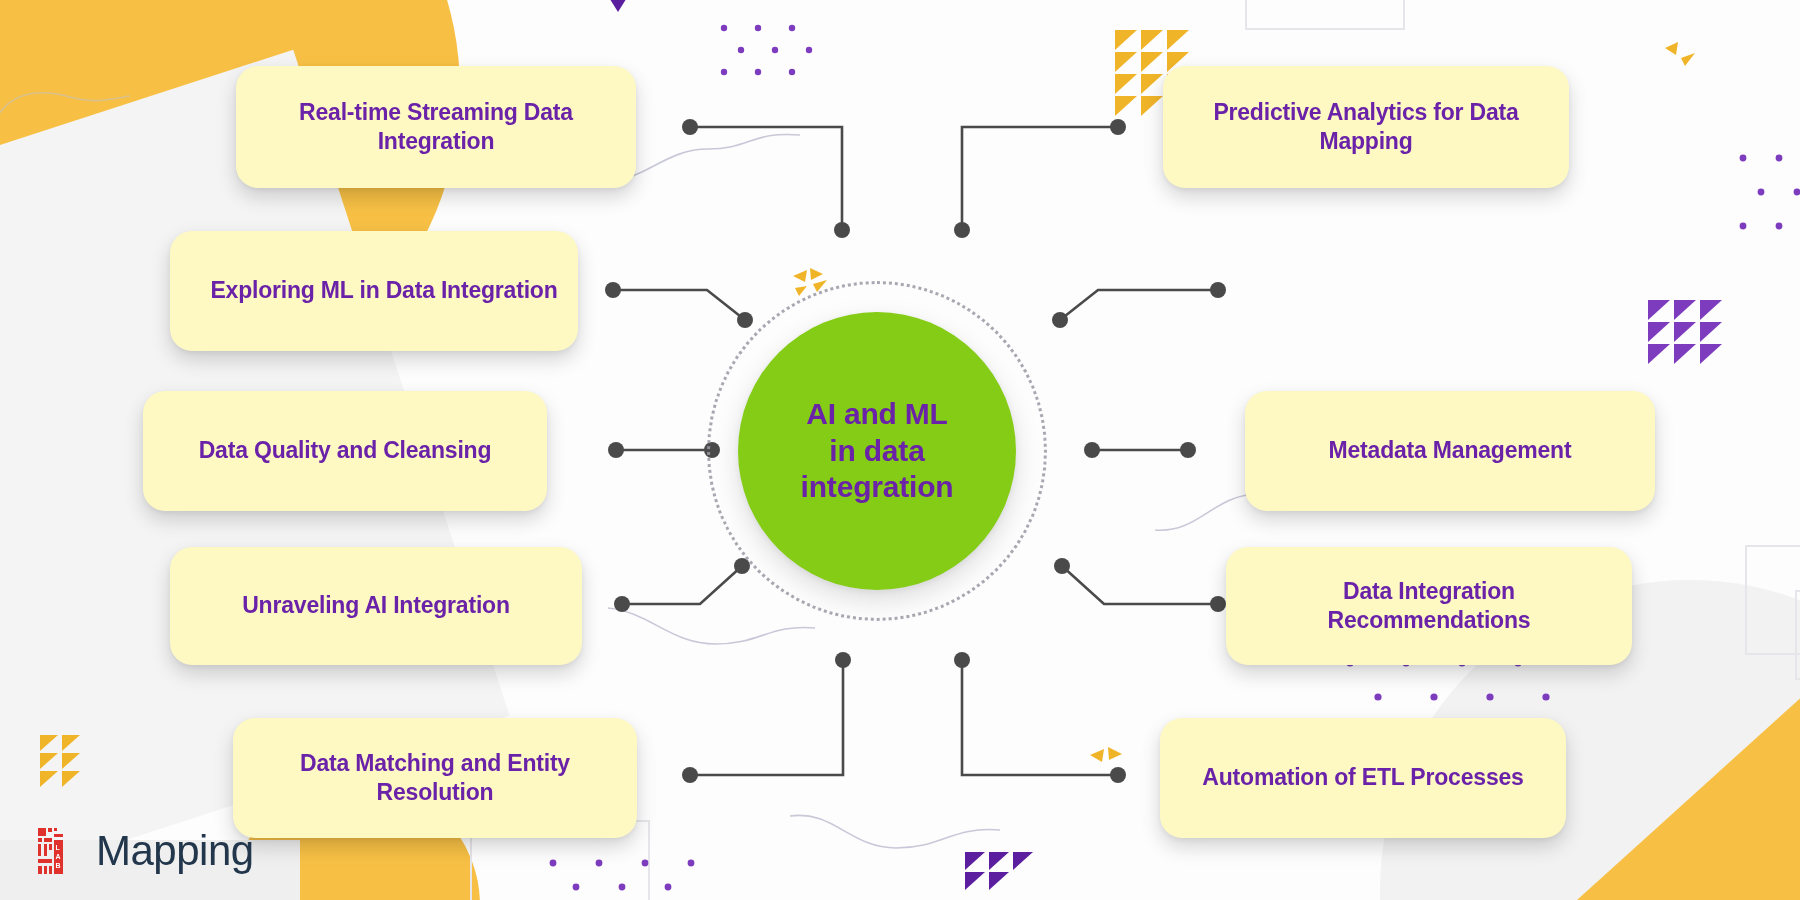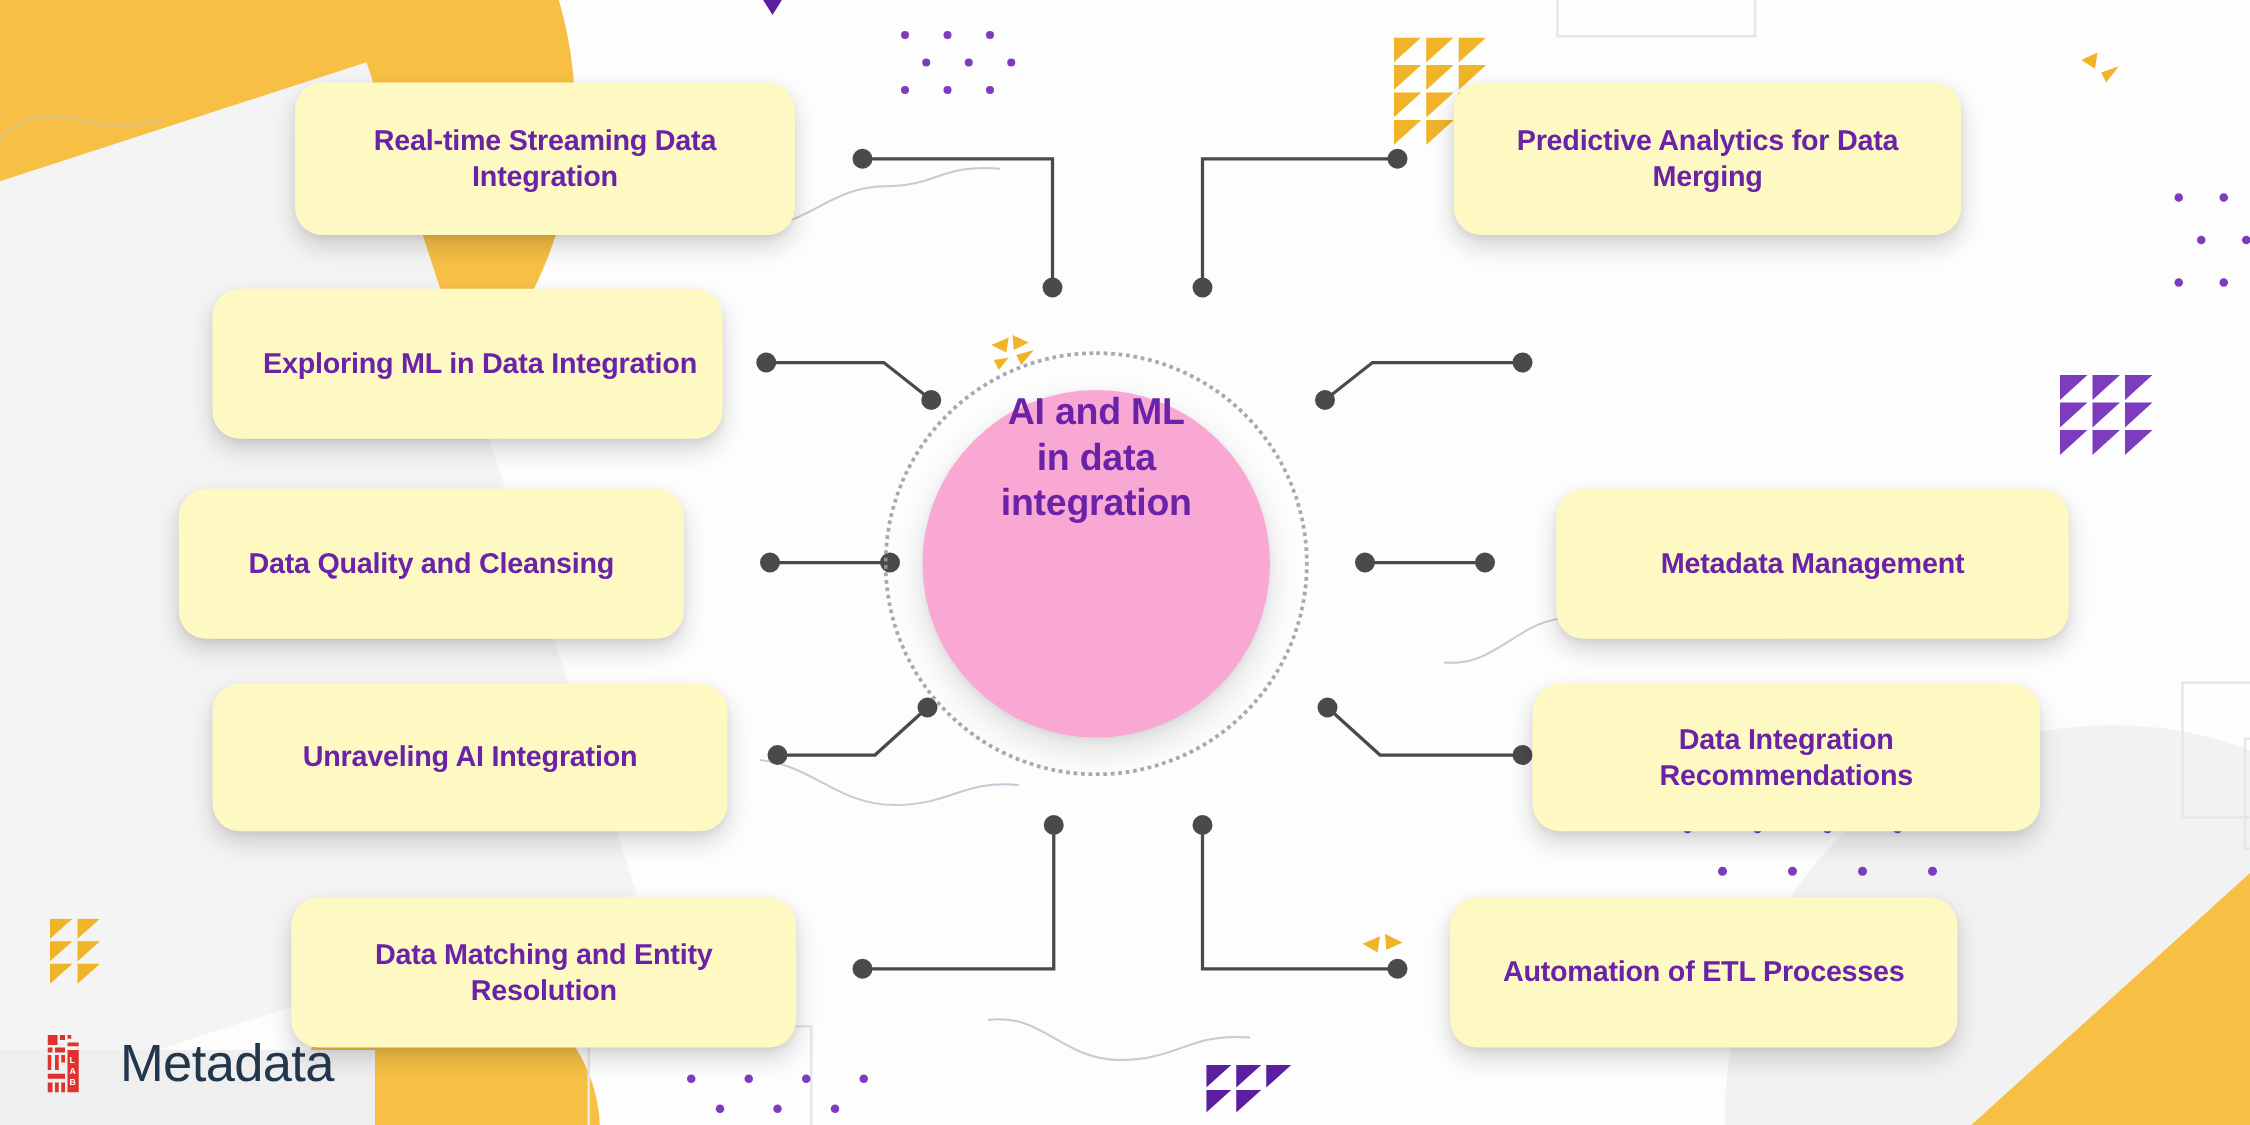--- a/index.html
+++ b/index.html
@@ -83,23 +83,23 @@
     width: 340px; height: 340px;
     border-radius: 50%;
     border: 3px dotted #9a9aa5;
     opacity: .85;
   }
   .hub {
     position: absolute;
     left: 738px; top: 312px;
     width: 278px; height: 278px;
     border-radius: 50%;
-    background: #f9a8d4;
+    background: #84cc16;
     box-shadow: 0 10px 26px rgba(0,0,0,.13), 0 2px 6px rgba(0,0,0,.06);
-    display: flex; align-items: flex-start; justify-content: center;
+    display: flex; align-items: center; justify-content: center;
   }
   .hub-text {
     color: #6A22A8;
     font-weight: 700;
     font-size: 30px;
     line-height: 1.22;
     text-align: center;
     letter-spacing: -.2px;
     white-space: pre-line;
   }
@@ -366,21 +366,21 @@
 
   <div class="node" style="left:143px; top:391px; width:404px; height:120px;">
     <span class="node-label">Data Quality and Cleansing</span>
   </div>
 
   <div class="node" style="left:233px; top:718px; width:404px; height:120px;">
     <span class="node-label">Data Matching and Entity Resolution</span>
   </div>
 
   <div class="node" style="left:1163px; top:66px; width:406px; height:122px;">
-    <span class="node-label">Predictive Analytics for Data Merging</span>
+    <span class="node-label">Predictive Analytics for Data Mapping</span>
   </div>
 
 
   <div class="node" style="left:1245px; top:391px; width:410px; height:120px;">
     <span class="node-label">Metadata Management</span>
   </div>
 
   <div class="node" style="left:1226px; top:547px; width:406px; height:118px;">
     <span class="node-label">Data Integration Recommendations</span>
   </div>
@@ -406,16 +406,16 @@
         <rect x="6" y="38" width="3" height="8"></rect>
         <rect x="11" y="38" width="3" height="8"></rect>
         <rect x="16" y="12" width="9" height="34"></rect>
       </g>
       <g fill="#ffffff" font-family="Liberation Sans, sans-serif" font-size="7" font-weight="700">
         <text x="17.6" y="22">L</text>
         <text x="17.6" y="31">A</text>
         <text x="17.6" y="40">B</text>
       </g>
     </svg>
-    <span class="logo-word">Metadata</span>
+    <span class="logo-word">Mapping</span>
   </div>
 
 </div>
 
 </body></html>

